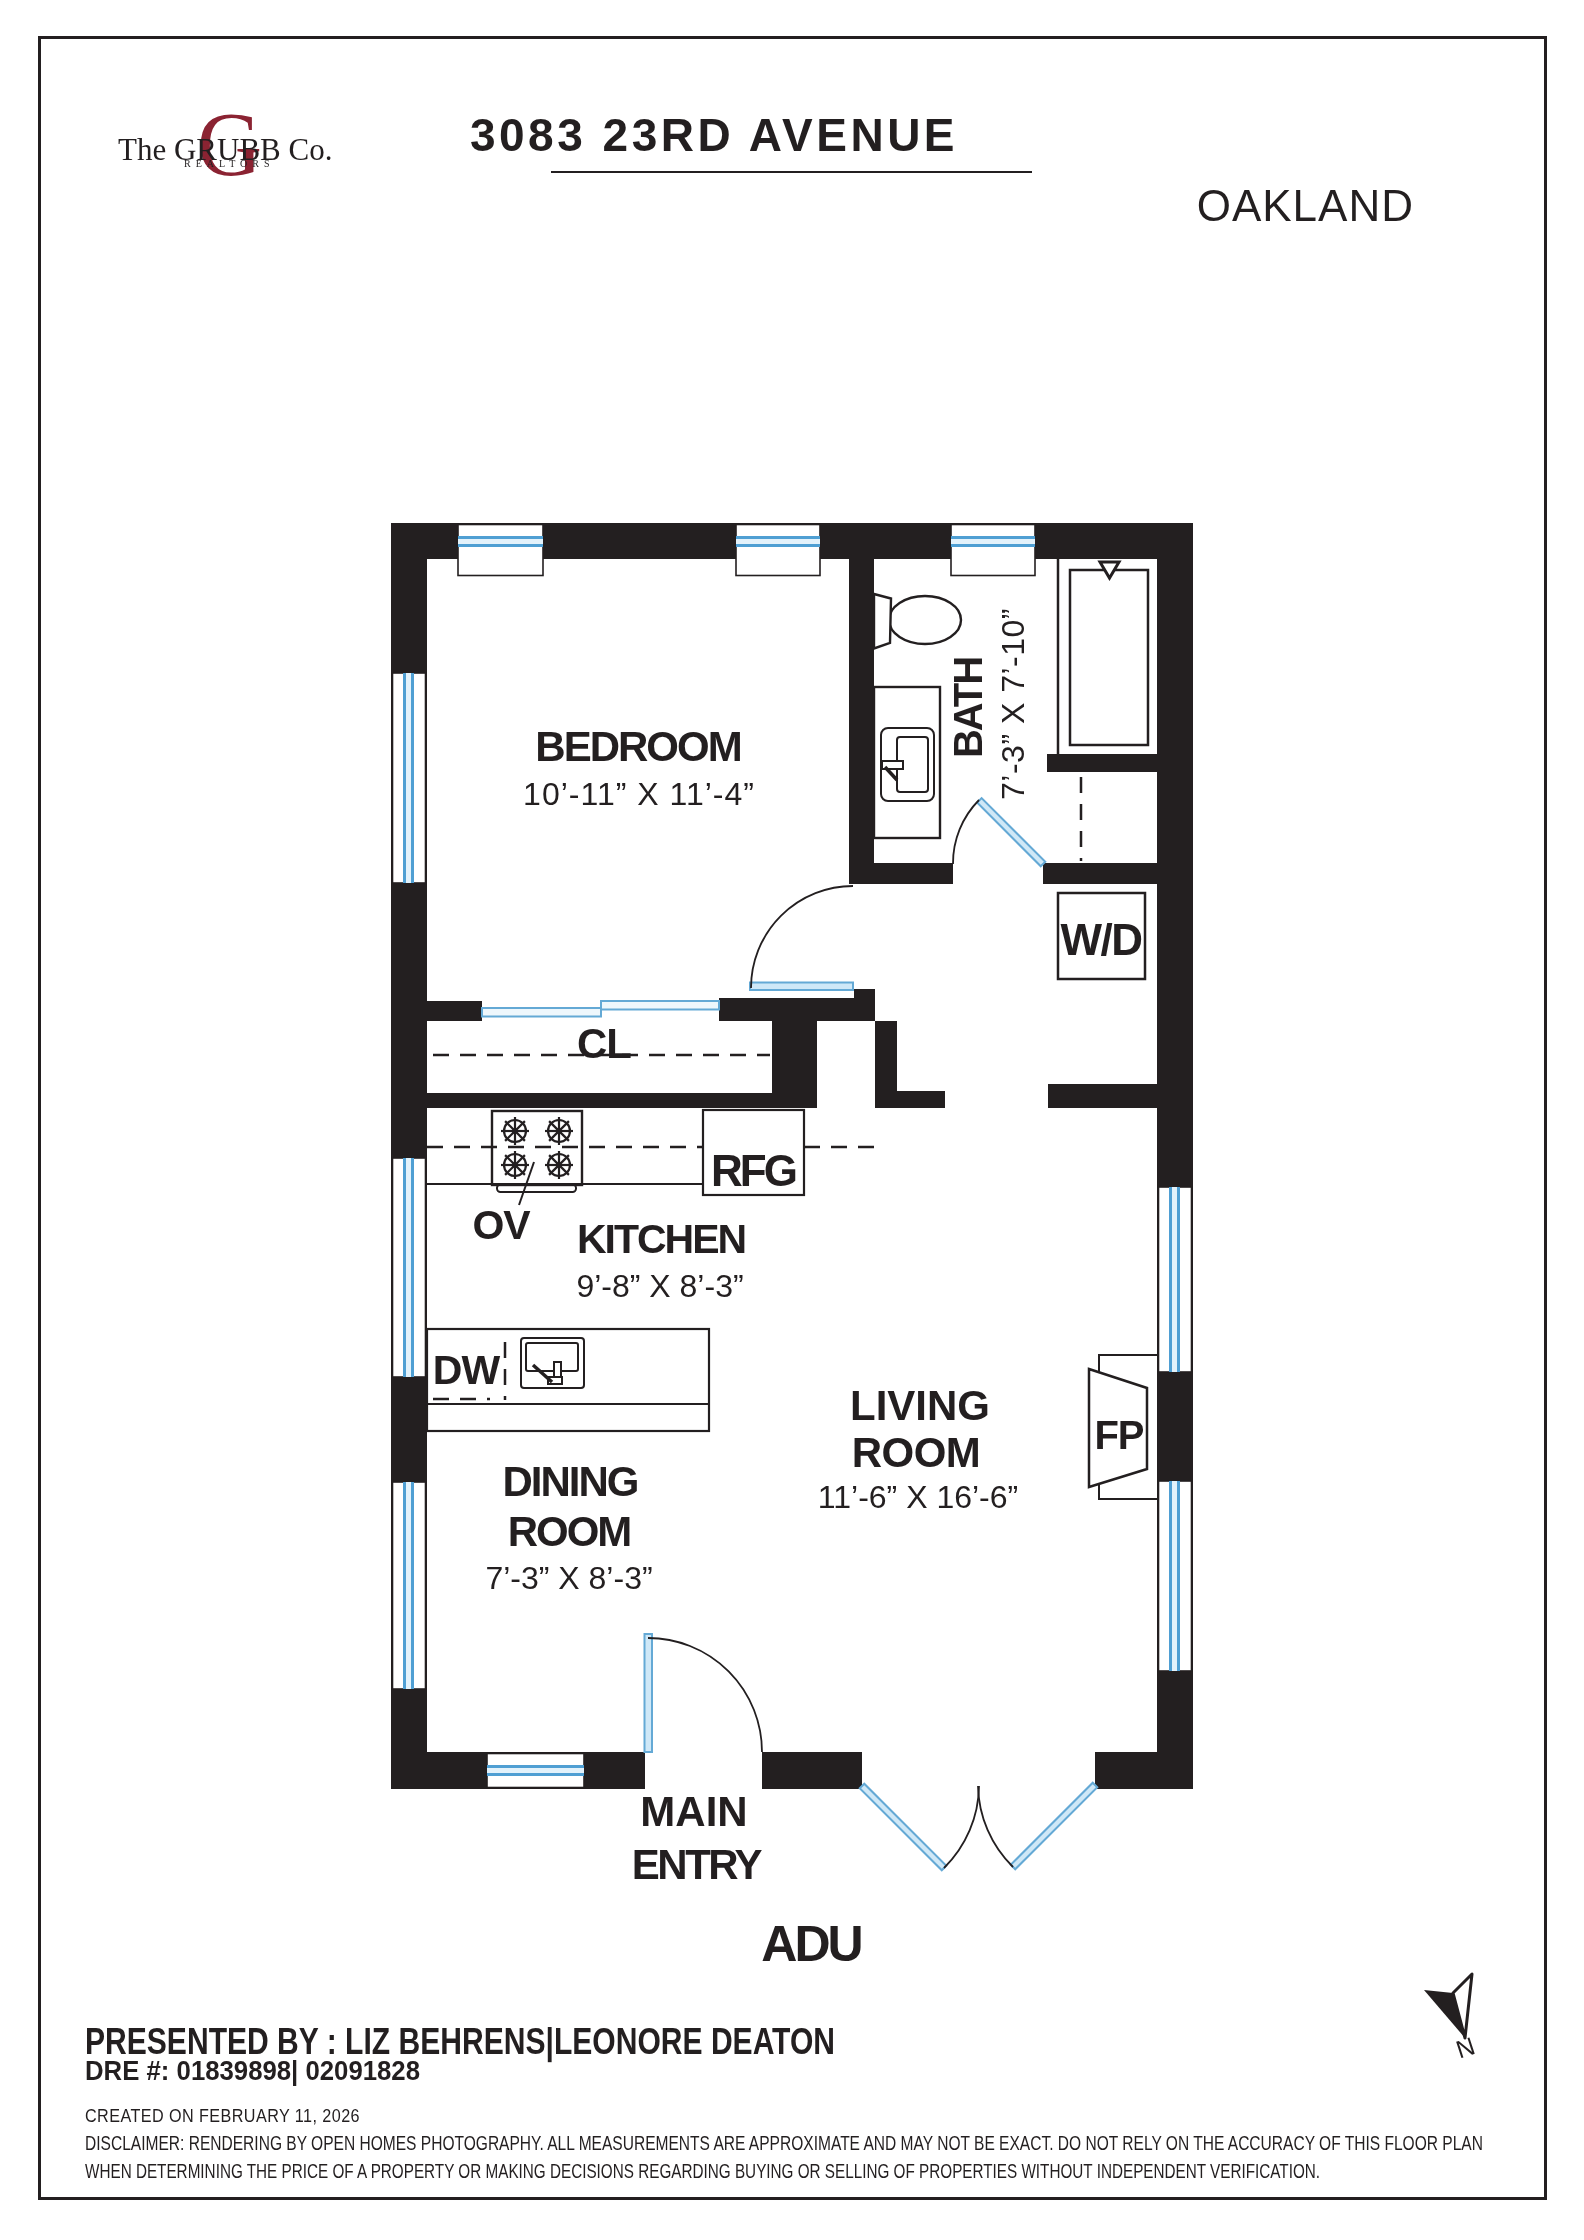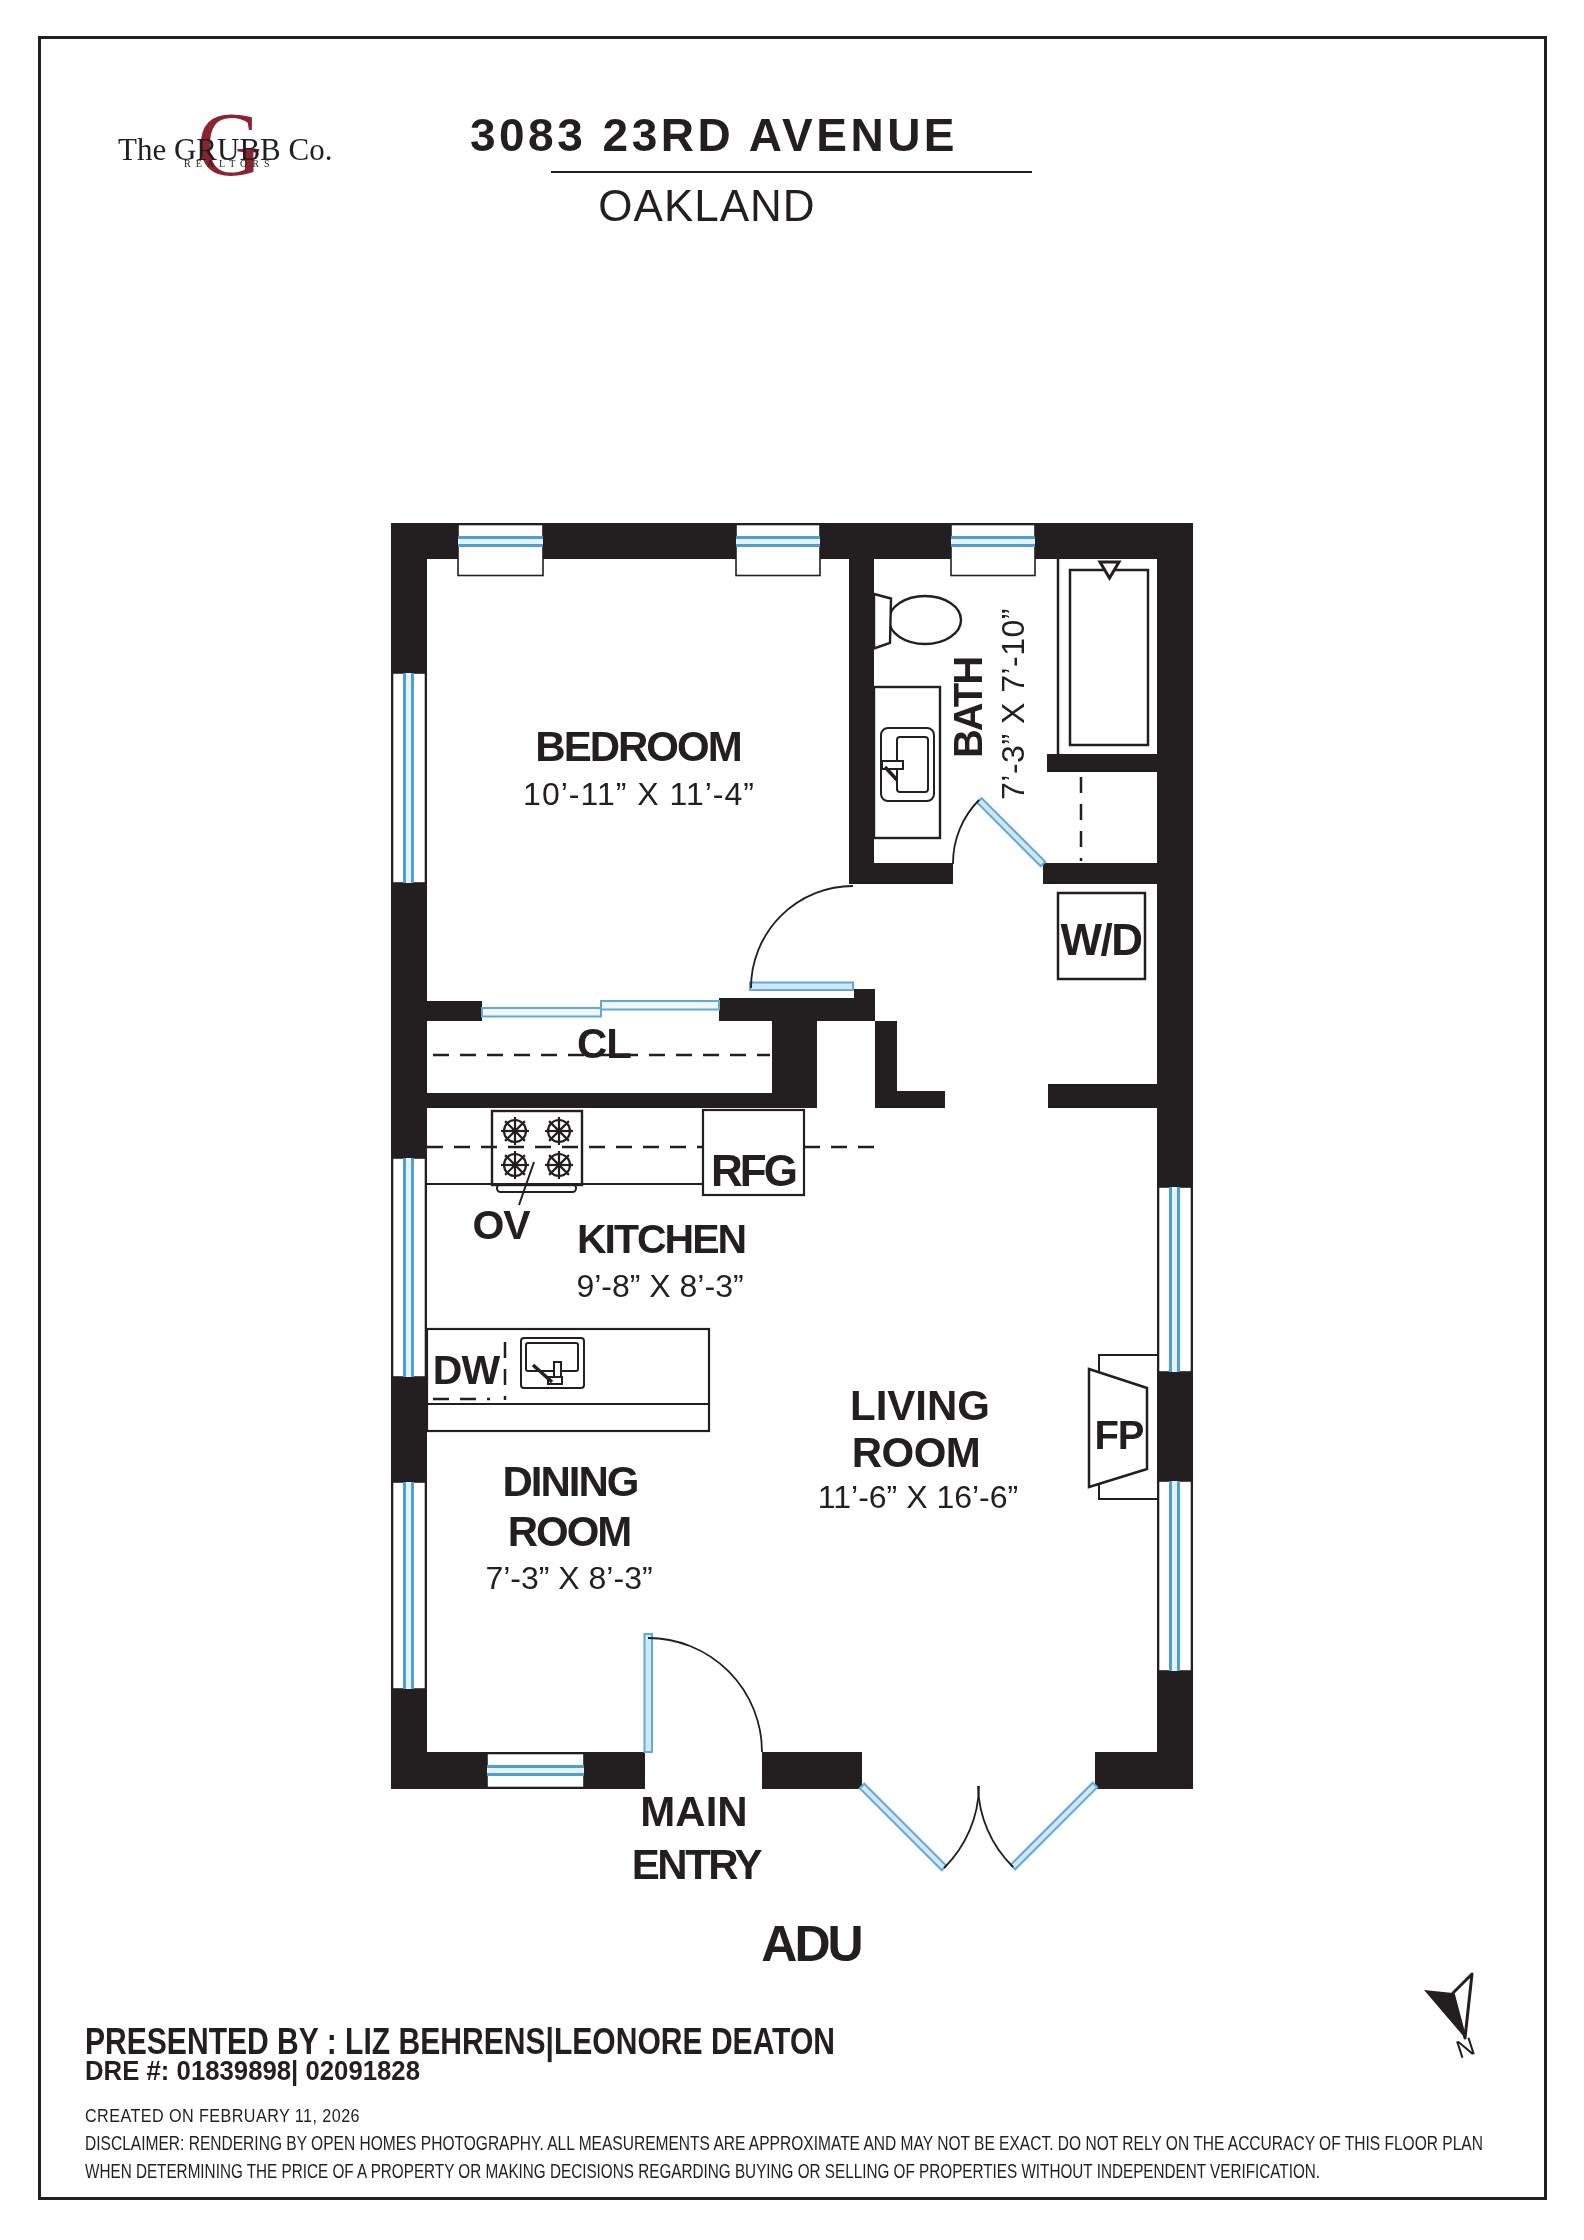--- a/index.html
+++ b/index.html
@@ -18,21 +18,21 @@
 
   <div class="abs" style="left:6px;top:32px;font-size:31px;white-space:nowrap;">The GRUBB Co.</div>
 
   <div class="abs" style="left:72px;top:58px;font-size:10px;letter-spacing:5px;">REALTORS</div>
 </div>
 
 <div class="abs" style="left:0px;top:108px;width:1428px;text-align:center;font-size:46px;font-weight:bold;letter-spacing:3.5px;white-space:nowrap;">3083 23RD AVENUE</div>
 
 <div class="abs" style="left:551px;top:171px;width:481px;height:0px;border-top:2.5px solid #231f20;"></div>
 
-<div class="abs" style="left:0px;top:181px;width:1414px;text-align:center;font-size:44px;letter-spacing:1px;">OAKLAND</div>
+<div class="abs" style="left:0px;top:181px;width:1414px;text-align:right;font-size:44px;letter-spacing:1px;">OAKLAND</div>
 
 <svg class="abs" style="left:0;top:0;" width="1584" height="2240" viewBox="0 0 1584 2240">
   <g fill="#231f20" stroke="none">
 
     <rect x="391" y="523" width="802" height="36"></rect>
 
     <rect x="391" y="523" width="36" height="1266"></rect>
 
     <rect x="1157" y="523" width="36" height="1266"></rect>
 

